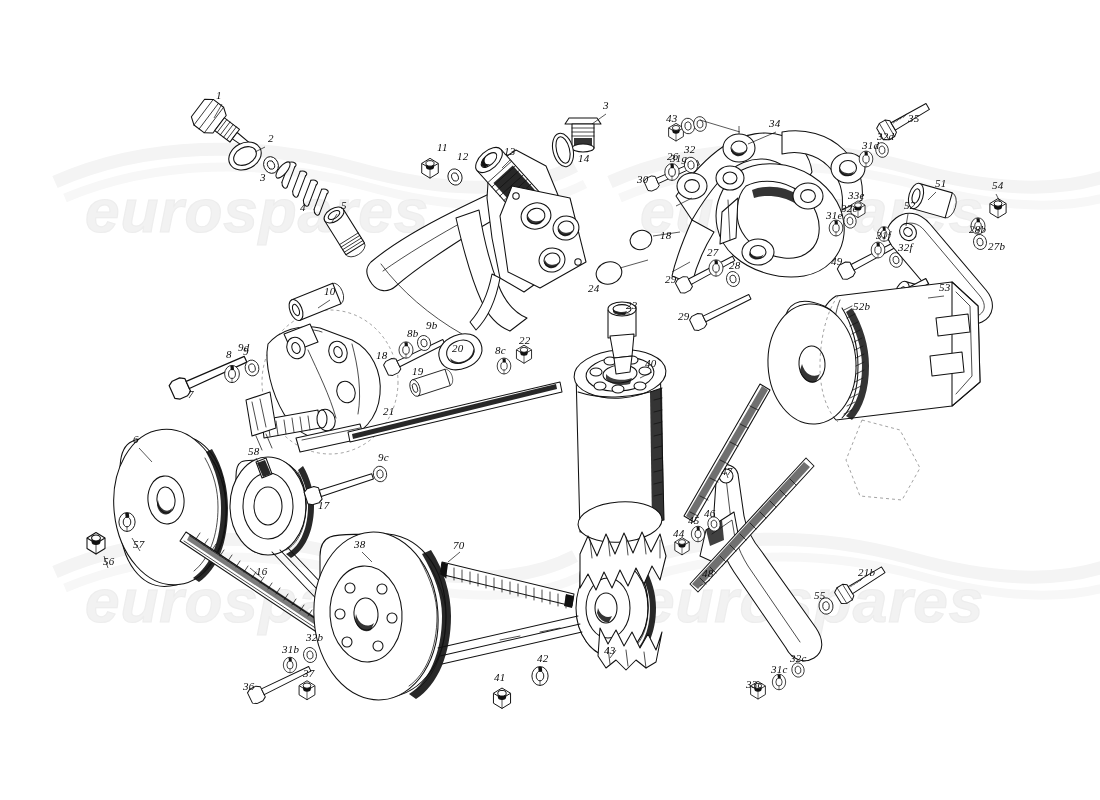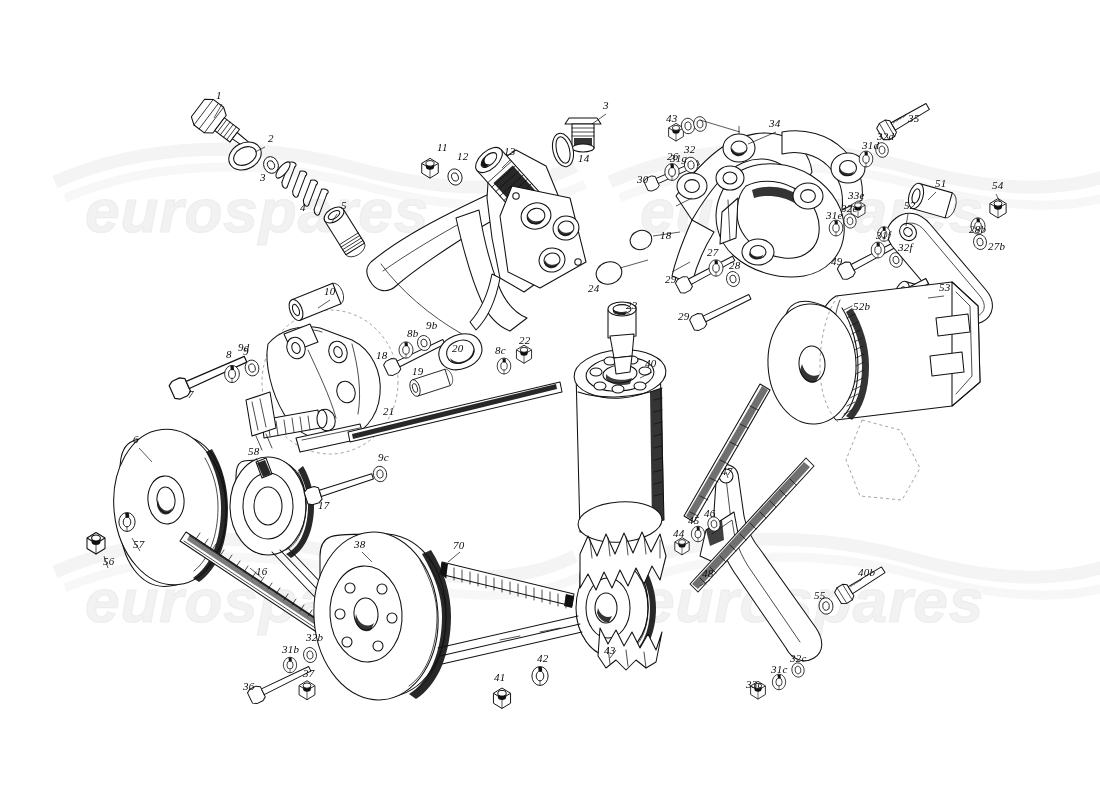--- a/index.html
+++ b/index.html
@@ -751,21 +751,21 @@
     <span class="lbl" style="left:877px;top:131px">32d</span>
     <span class="lbl" style="left:826px;top:210px">31e</span>
     <span class="lbl" style="left:841px;top:203px">32e</span>
     <span class="lbl" style="left:848px;top:190px">33e</span>
     <span class="lbl" style="left:876px;top:230px">31f</span>
     <span class="lbl" style="left:898px;top:242px">32f</span>
     <span class="lbl" style="left:670px;top:153px">31g</span>
     <span class="lbl" style="left:988px;top:241px">27b</span>
     <span class="lbl" style="left:969px;top:224px">28b</span>
     <span class="lbl" style="left:853px;top:301px">52b</span>
-    <span class="lbl" style="left:858px;top:567px">40b</span>
+    <span class="lbl" style="left:858px;top:567px">21b</span>
     <span class="lbl" style="left:407px;top:328px">8b</span>
     <span class="lbl" style="left:426px;top:320px">9b</span>
     <span class="lbl" style="left:495px;top:345px">8c</span>
     <span class="lbl" style="left:378px;top:452px">9c</span>
     <span class="lbl" style="left:238px;top:342px">9d</span>
   </div>
 
 </div>
 
 </body></html>

